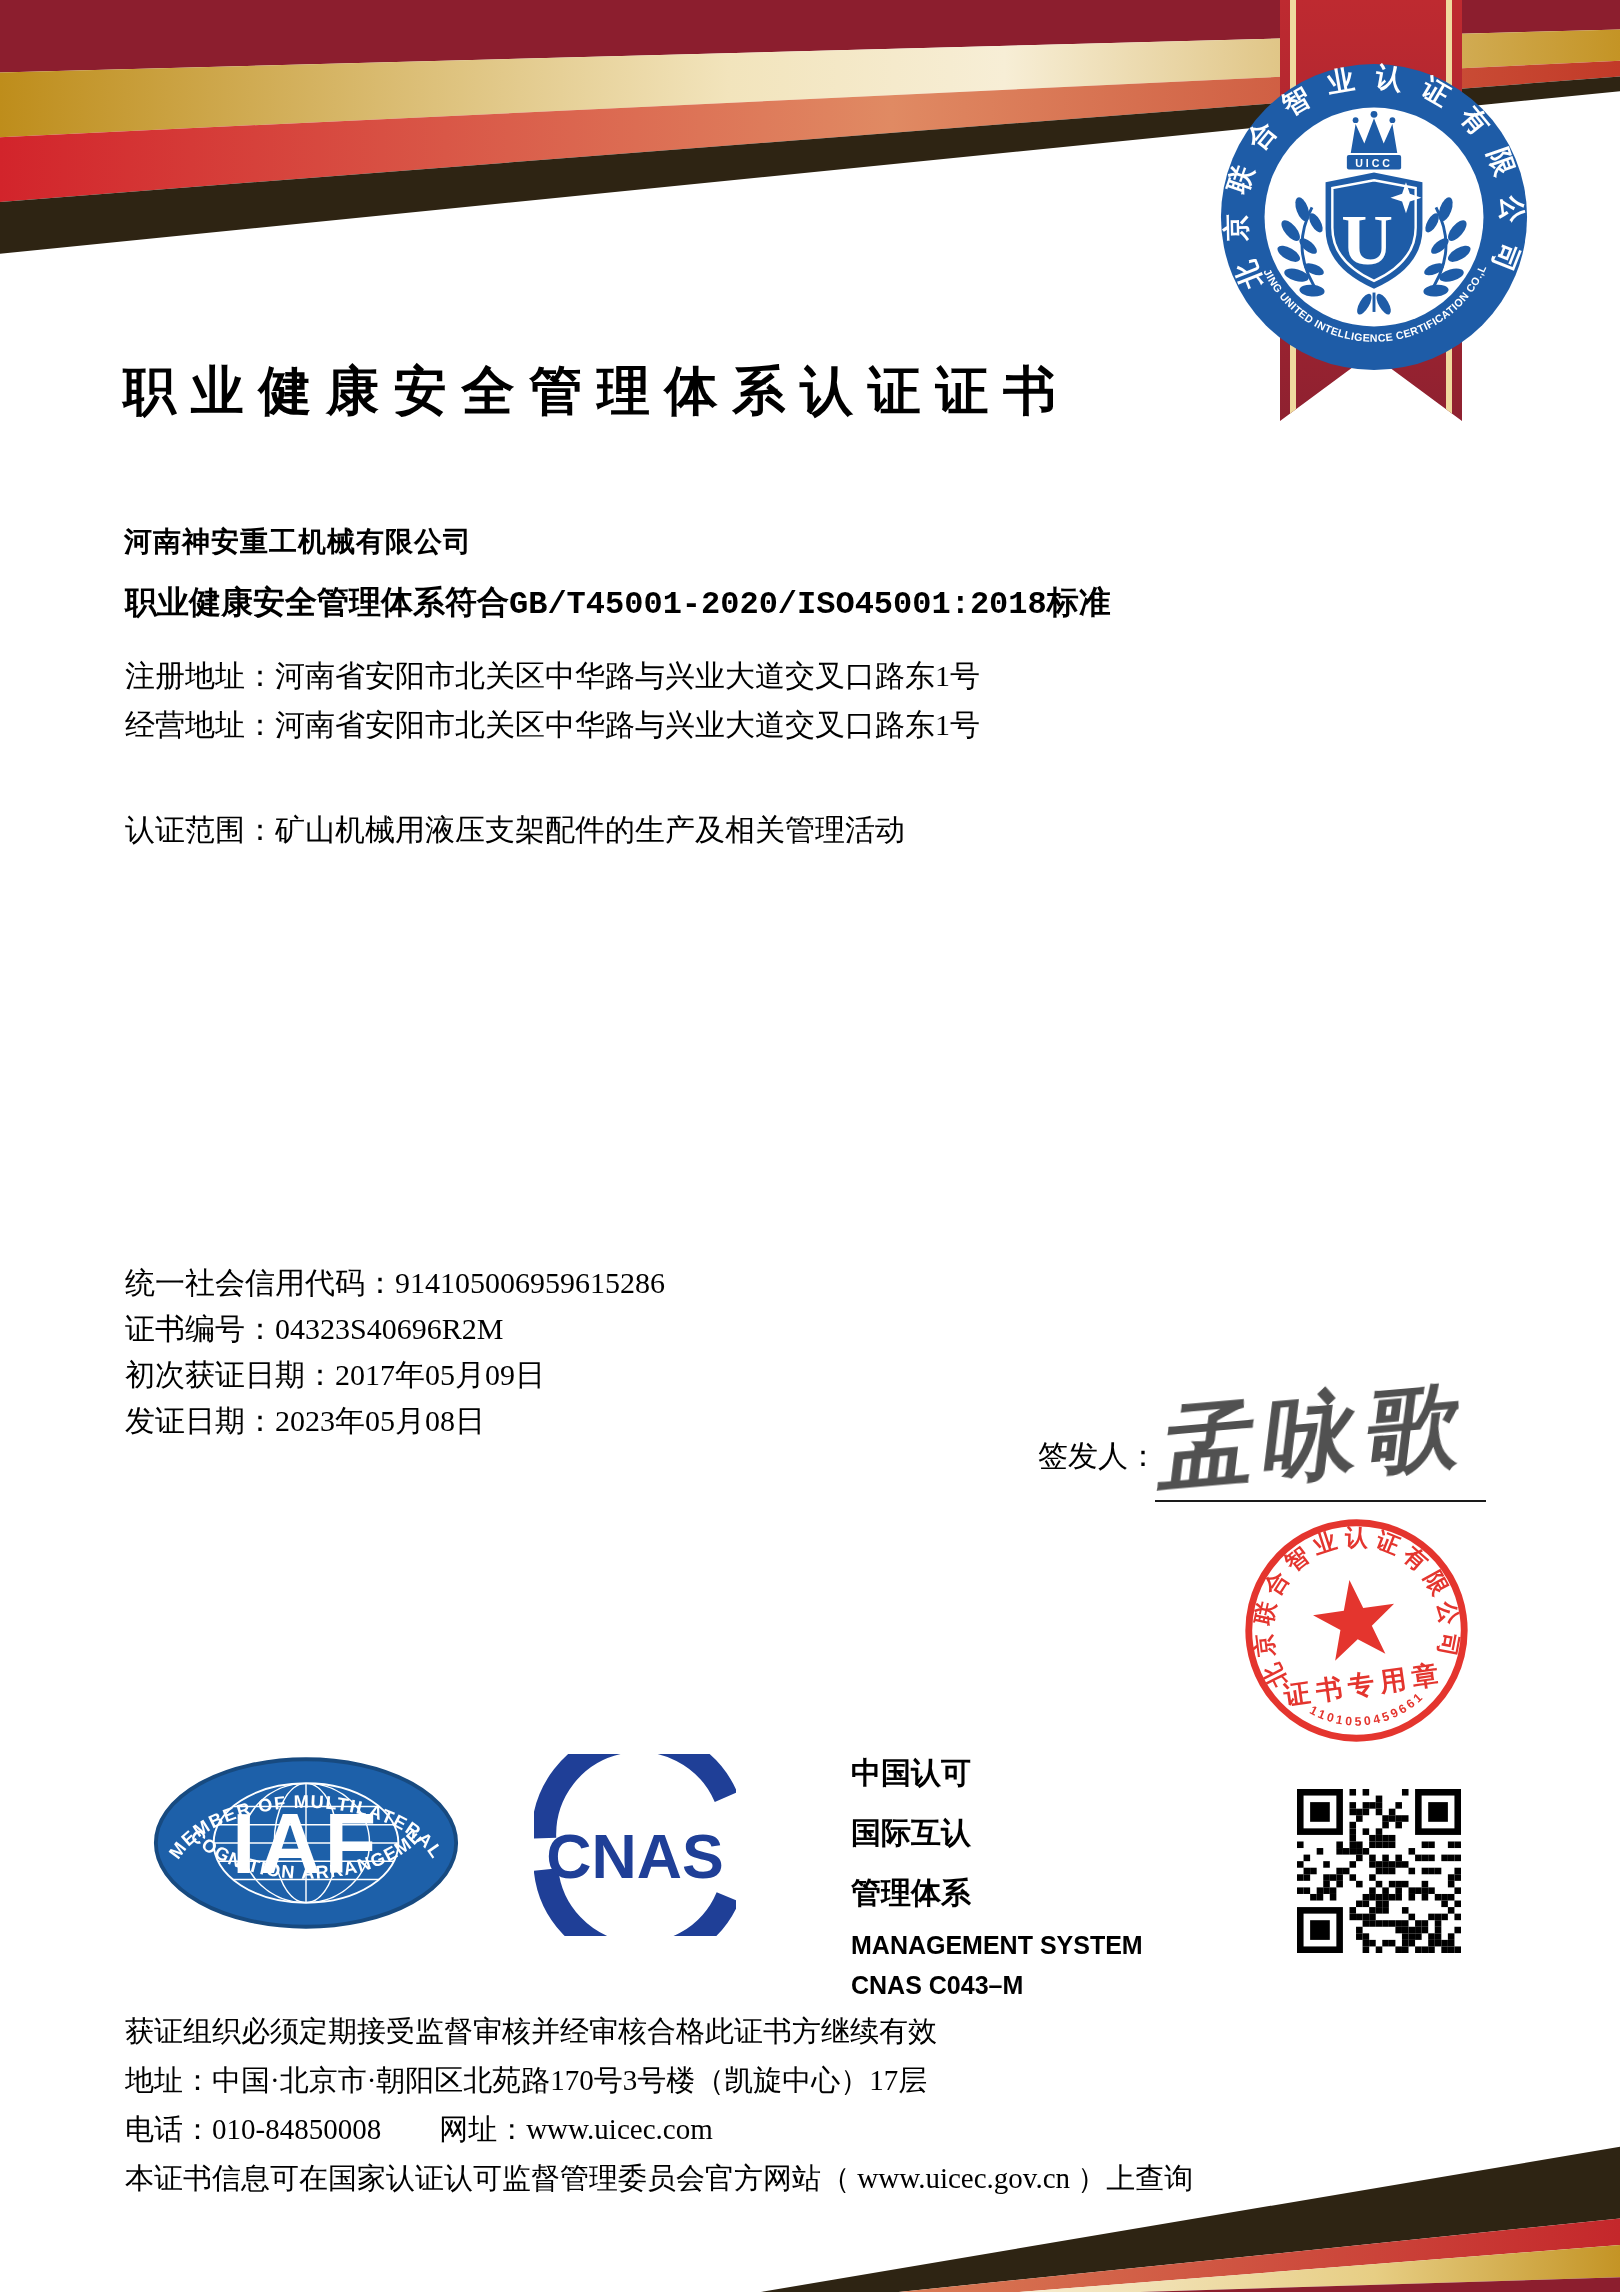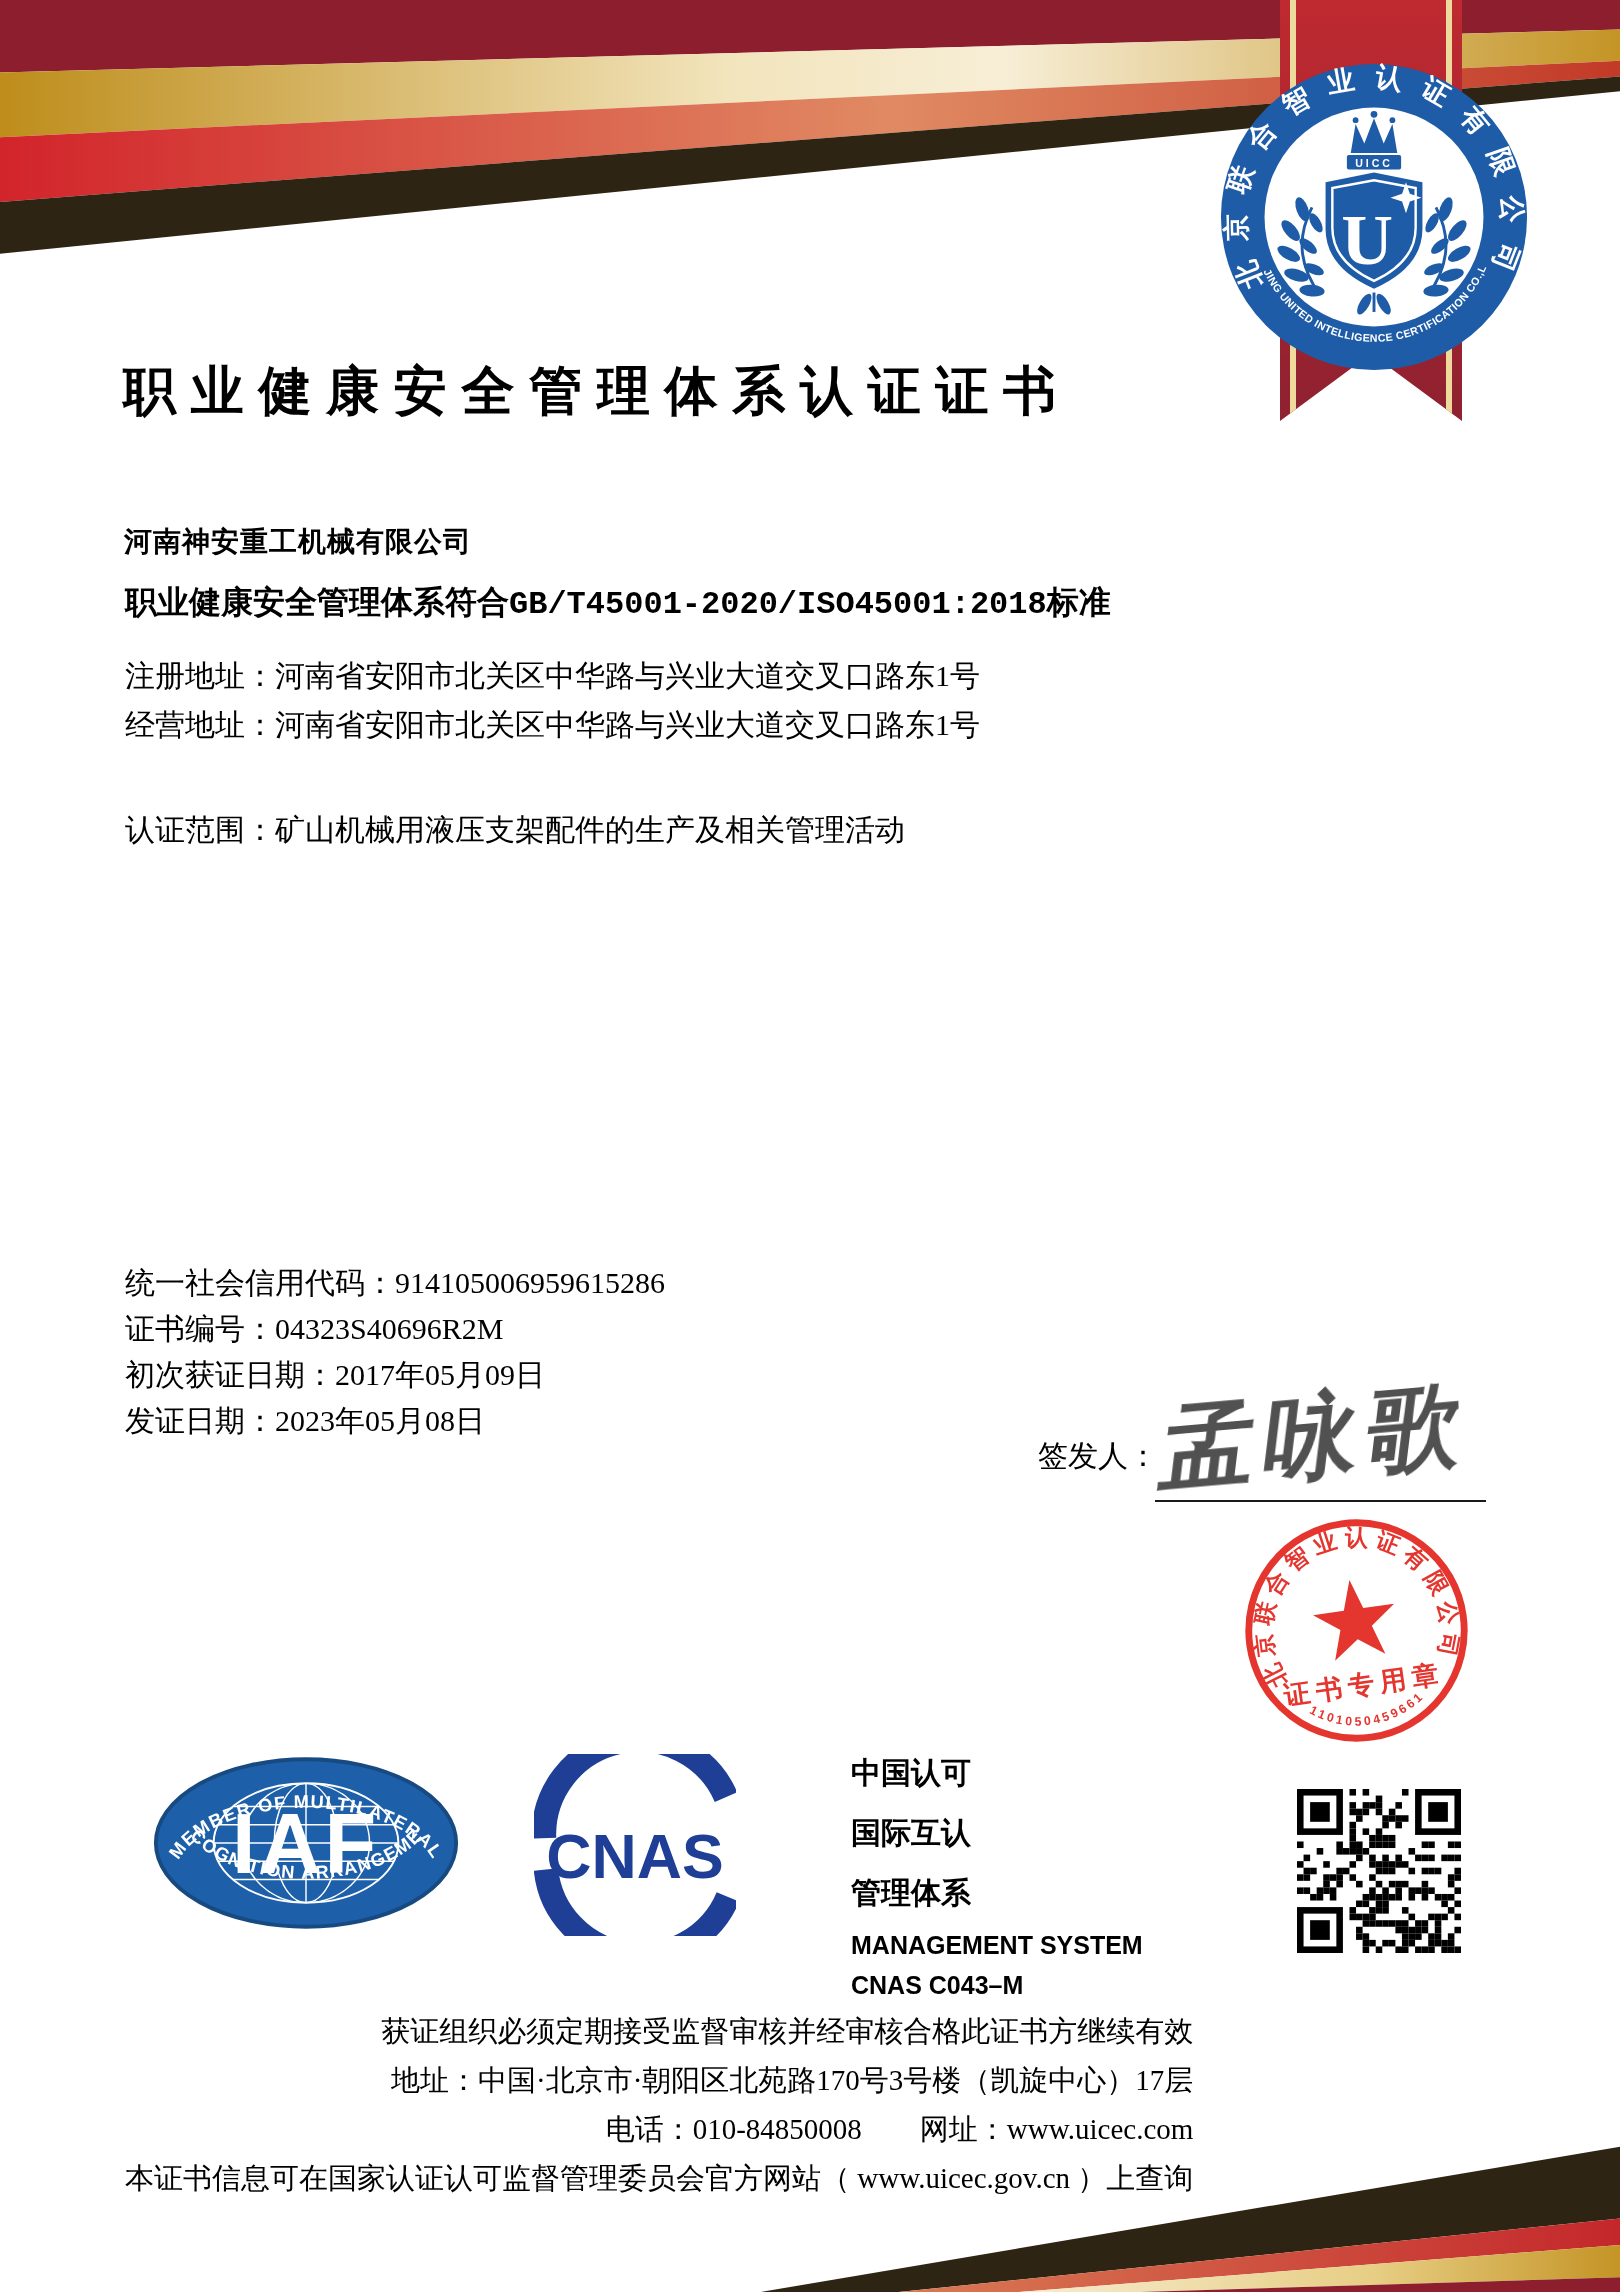--- a/index.html
+++ b/index.html
@@ -46,21 +46,21 @@
            letter-spacing:4px;fill:#fff;}
   #cnas{position:absolute;left:534px;top:1754px;width:202px;height:182px;}
   .cnas-text{font-family:"Liberation Sans","DejaVu Sans",sans-serif;font-size:64px;font-weight:900;fill:#1F3F97;}
   #accreditation{position:absolute;left:851px;top:1733px;}
   .acc-cn{font-size:30px;font-weight:bold;line-height:41px;white-space:nowrap;margin-top:19px;}
   .acc-en{font-family:"Liberation Sans","DejaVu Sans",sans-serif;font-size:25px;font-weight:bold;
           line-height:40px;white-space:nowrap;}
   .acc-en.first{margin-top:11.8px;}
   #qr{position:absolute;left:1297px;top:1789px;width:164px;height:164px;}
   
-  #footer{position:absolute;left:125px;top:2007px;font-size:29px;line-height:49px;white-space:nowrap;z-index:2;text-align:right;}
+  #footer{position:absolute;left:125px;top:2007px;font-size:29px;line-height:49px;white-space:nowrap;z-index:2;}
 </style>
 </head>
 <body>
 
 <div id="page">
 
   <svg id="top-banner" viewBox="0 0 1653 300" preserveAspectRatio="none">
     <defs>
       <linearGradient id="gGold" x1="0" y1="0" x2="1" y2="0">
         <stop offset="0" stop-color="#BE8D1B"></stop>

